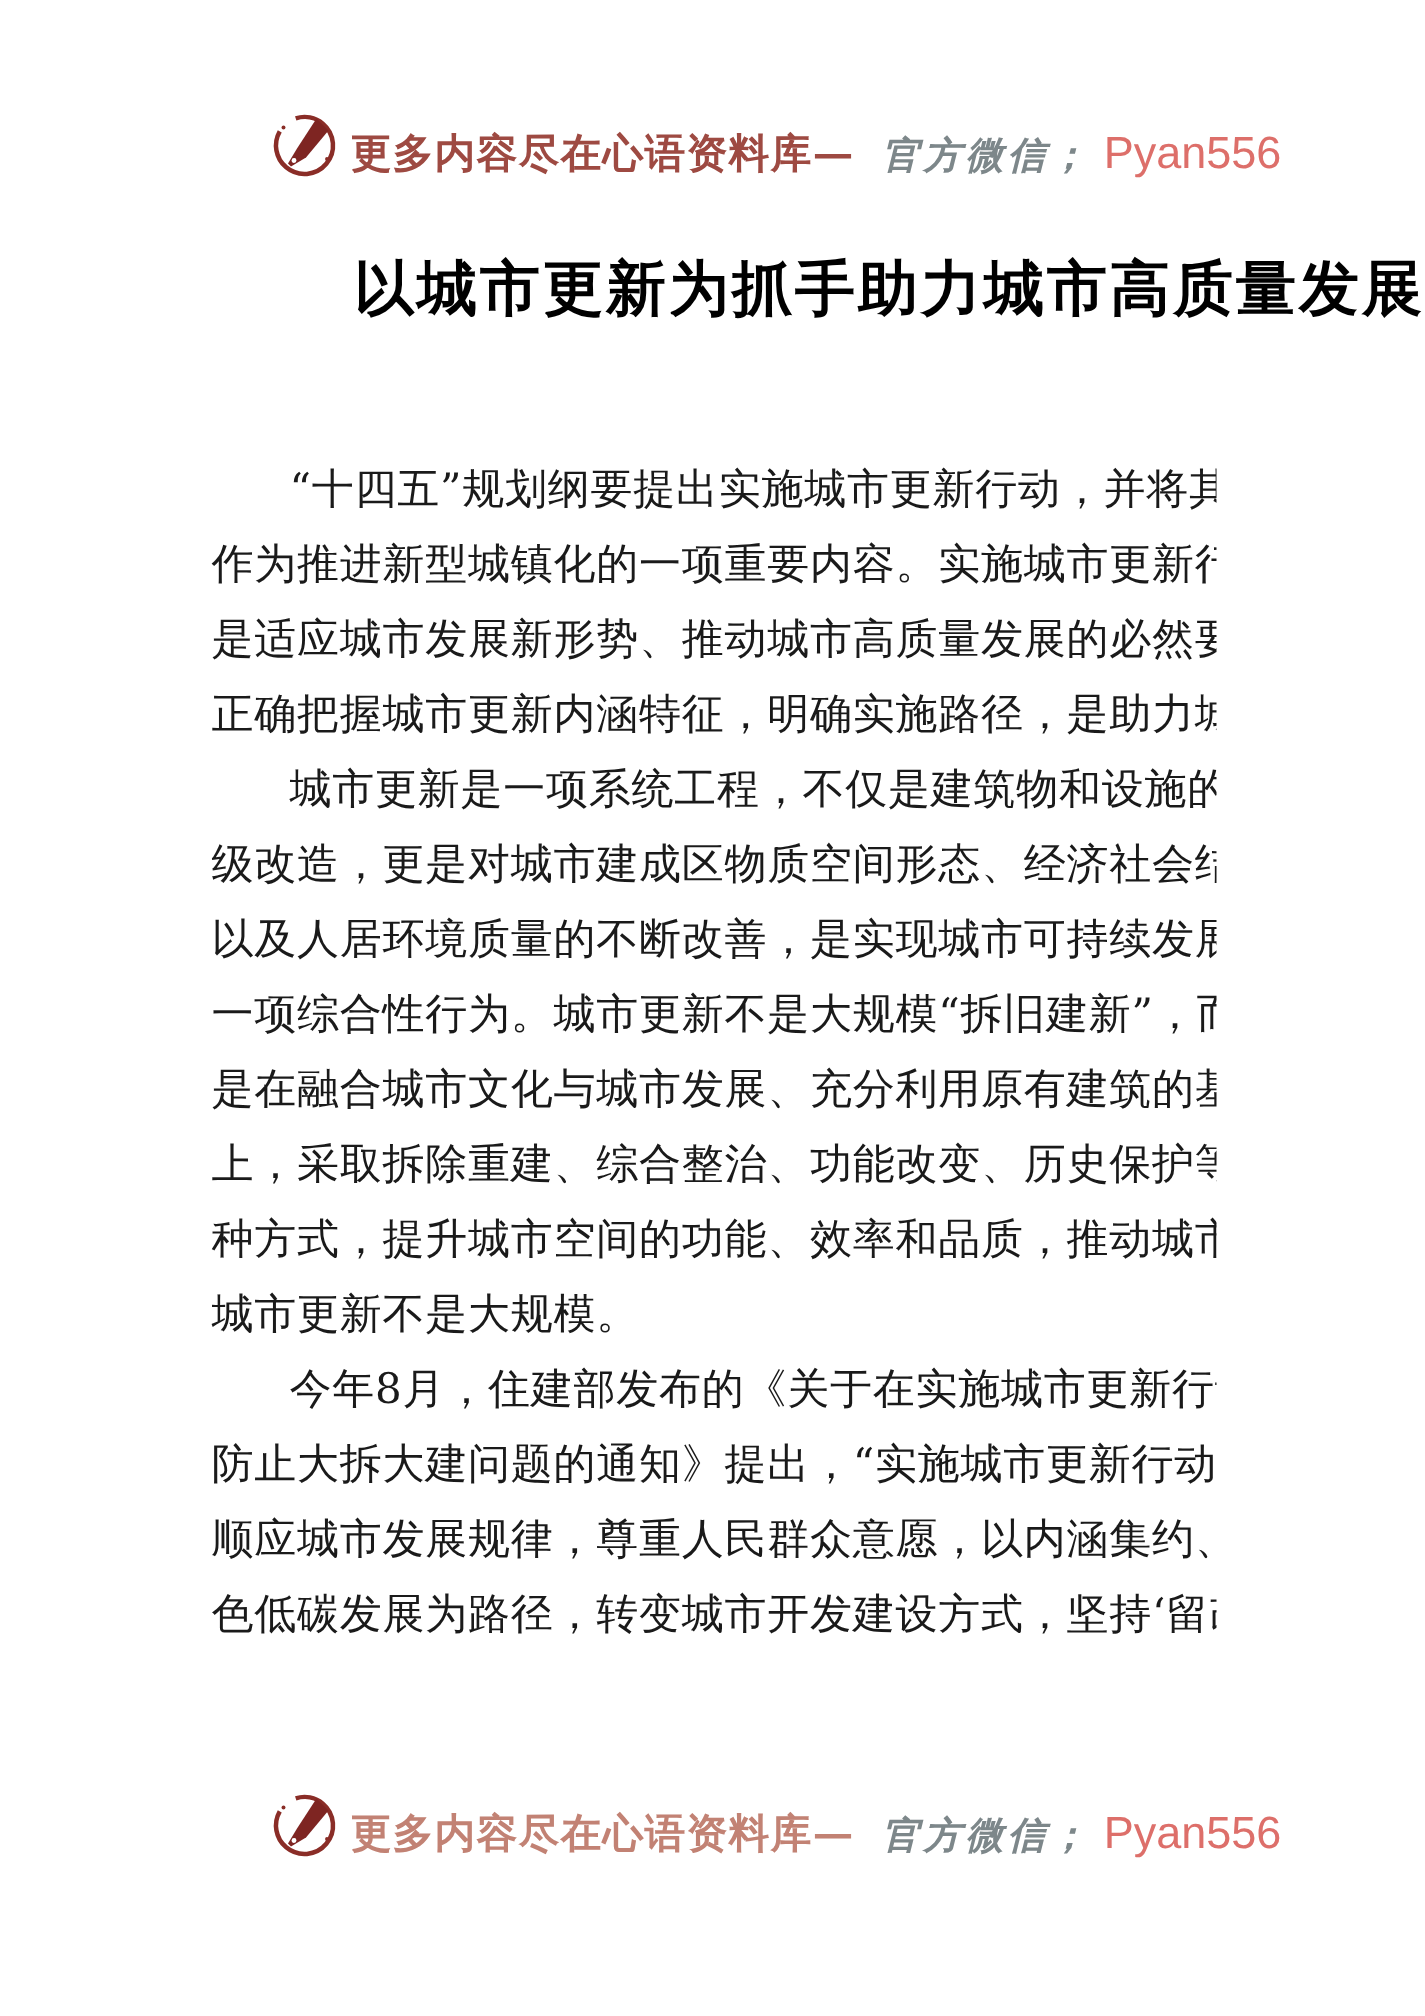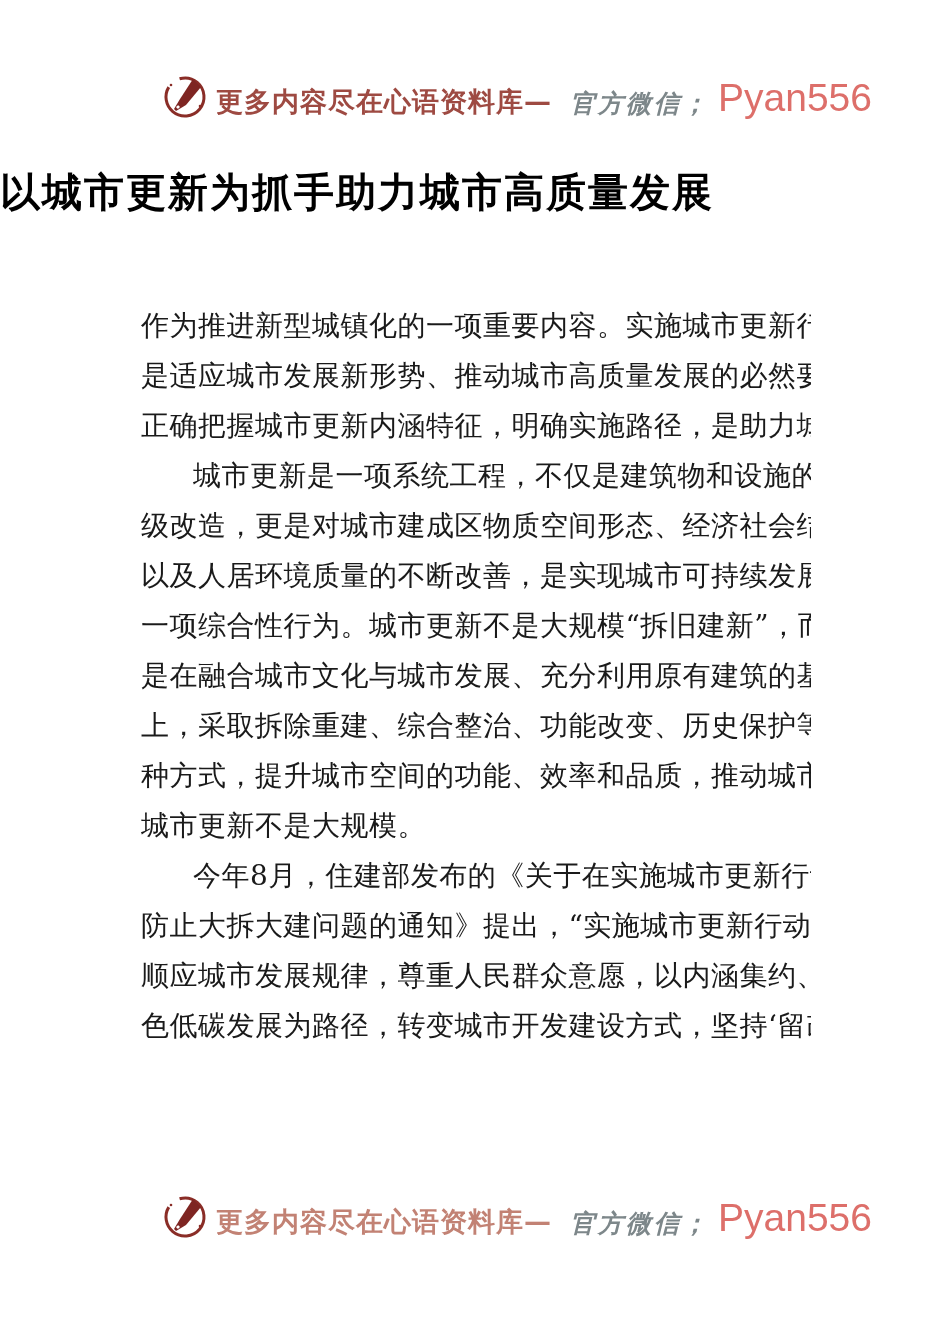--- a/index.html
+++ b/index.html
@@ -44,31 +44,31 @@
   .wm-label {
     font-family: "DejaVu Serif", serif;
     font-style: italic;
     font-weight: bold;
     font-size: 25px;
     letter-spacing: 3px;
     margin-left: 18px;
   }
   .wm-id {
     font-family: "Liberation Sans", sans-serif;
-    font-size: 39px;
+    font-size: 30px;
     margin-left: 8px;
   }
   
   .doc-title {
     position: absolute;
     top: 165px;
     left: 0;
     width: 100%;
     margin: 0;
-    text-align: left;
+    text-align: right;
     font-family: "DejaVu Serif", serif;
     font-weight: bold;
     font-size: 40px;
     letter-spacing: 2px;
     color: #000000;
   }
   
   .body-text {
     position: absolute;
     top: 301px;
@@ -104,20 +104,21 @@
       <circle cx="38" cy="34" r="1.3" fill="#8a2d27"></circle>
     </svg>
     <span class="wm-brand" style="color: rgb(158, 74, 66);">更多内容尽在心语资料库—</span>
     <span class="wm-label" style="color: rgb(125, 135, 138);">官方微信；</span>
     <span class="wm-id" style="color: rgb(221, 111, 106);">Pyan556</span>
   </div>
 
   <h1 class="doc-title">以城市更新为抓手助力城市高质量发展</h1>
 
   <div class="body-text" id="body-text">
+      <div class="line first">“十四五”规划纲要提出实施城市更新行动，并将其</div>
       <div class="line">作为推进新型城镇化的一项重要内容。实施城市更新行动</div>
       <div class="line">是适应城市发展新形势、推动城市高质量发展的必然要求</div>
       <div class="line">正确把握城市更新内涵特征，明确实施路径，是助力城市</div>
       <div class="line first">城市更新是一项系统工程，不仅是建筑物和设施的升</div>
       <div class="line">级改造，更是对城市建成区物质空间形态、经济社会结构</div>
       <div class="line">以及人居环境质量的不断改善，是实现城市可持续发展的</div>
       <div class="line">一项综合性行为。城市更新不是大规模“拆旧建新”，而</div>
       <div class="line">是在融合城市文化与城市发展、充分利用原有建筑的基础</div>
       <div class="line">上，采取拆除重建、综合整治、功能改变、历史保护等多</div>
       <div class="line">种方式，提升城市空间的功能、效率和品质，推动城市高</div>

